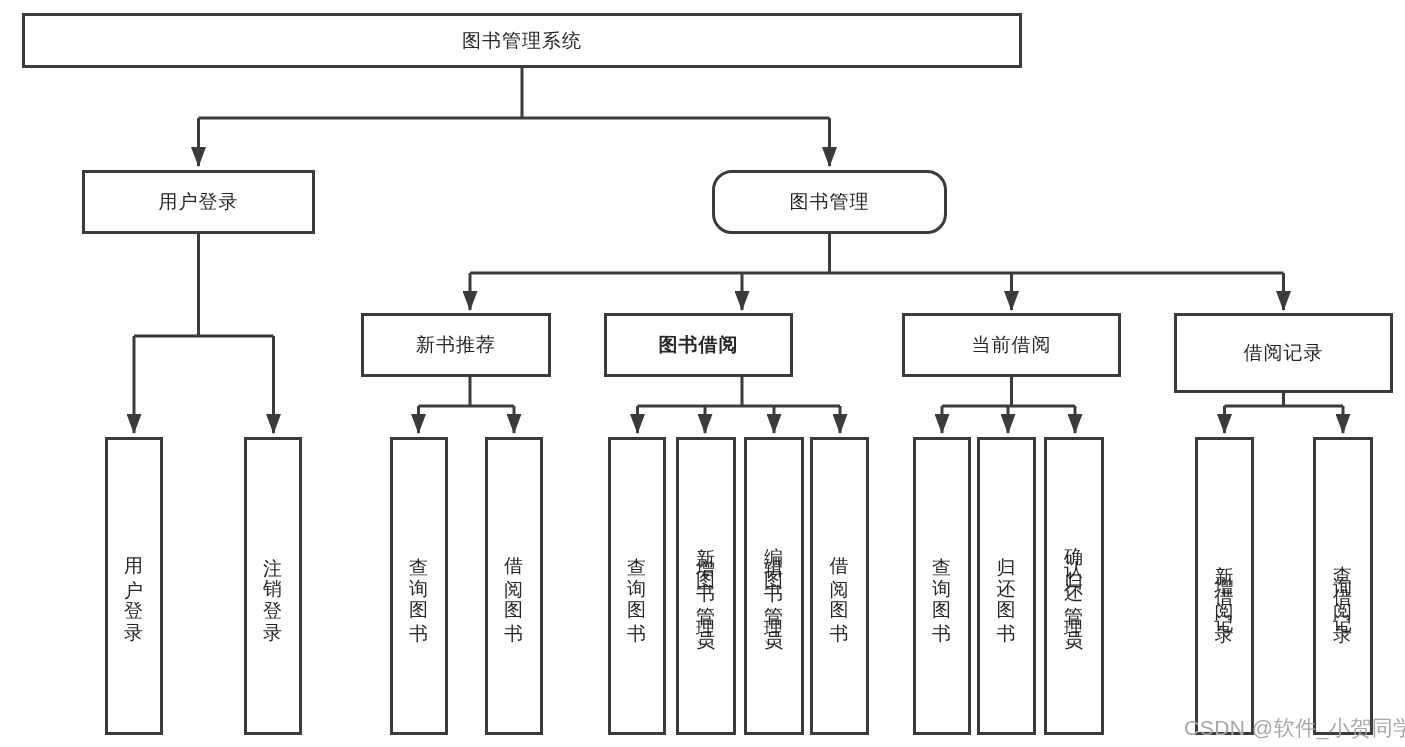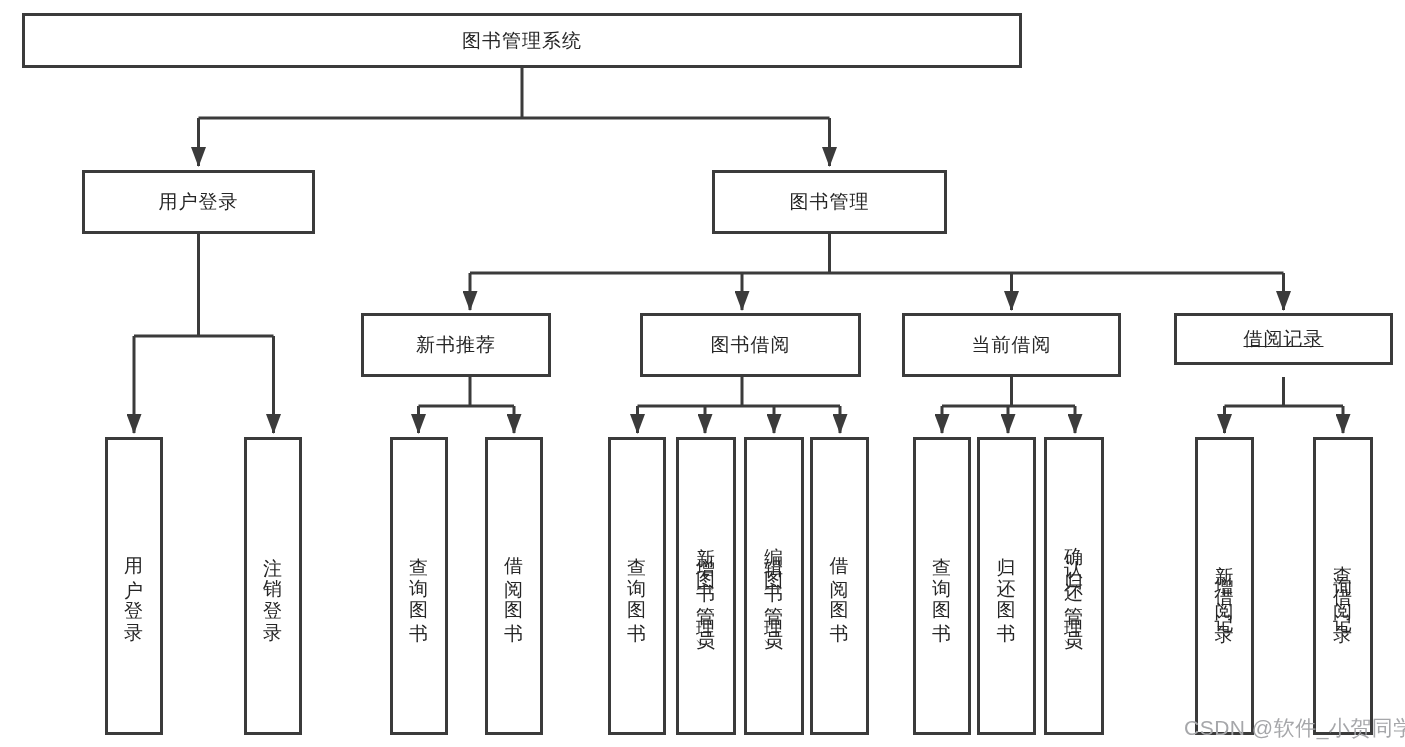--- a/index.html
+++ b/index.html
@@ -34,25 +34,25 @@
     text-orientation: mixed;
     font-size: 19px;
     letter-spacing: 12px;
     line-height: 1;
     white-space: nowrap;
   }
   .leaf.short span { letter-spacing: 22px; }
   
   #node-root        { left: 22px;  top: 13px;  width: 1000px; height: 55px; }
   #node-user-login  { left: 82px;  top: 170px; width: 233px;  height: 64px; }
-  #node-book-mgmt   { left: 712px; top: 170px; width: 235px;  height: 64px; }
+  #node-book-mgmt   { left: 712px; top: 170px; width: 235px;  height: 64px; border-radius: 20px; }
   #node-new-book    { left: 361px; top: 313px; width: 190px;  height: 64px; }
-  #node-book-borrow { left: 640px; top: 313px; width: 221px;  height: 64px; }
+  #node-book-borrow { left: 604px; top: 313px; width: 189px;  height: 64px; font-weight: bold; }
   #node-cur-borrow  { left: 902px; top: 313px; width: 219px;  height: 64px; justify-content: center; }
-  #node-records     { left: 1174px;top: 313px; width: 219px;  height: 52px; text-decoration: underline; }
+  #node-records     { left: 1174px;top: 313px; width: 219px;  height: 80px; }
   .leaf { top: 437px; width: 58px; height: 298px; }
   #leaf-a1 { left: 105px; }
   #leaf-a2 { left: 244px; }
   #leaf-b1 { left: 390px; }
   #leaf-b2 { left: 485px; }
   #leaf-c1 { left: 608px; }
   #leaf-c2 { left: 676px; width: 60px; }
   #leaf-c3 { left: 744px; width: 60px; }
   #leaf-c4 { left: 810px; width: 59px; }
   #leaf-d1 { left: 913px; }

